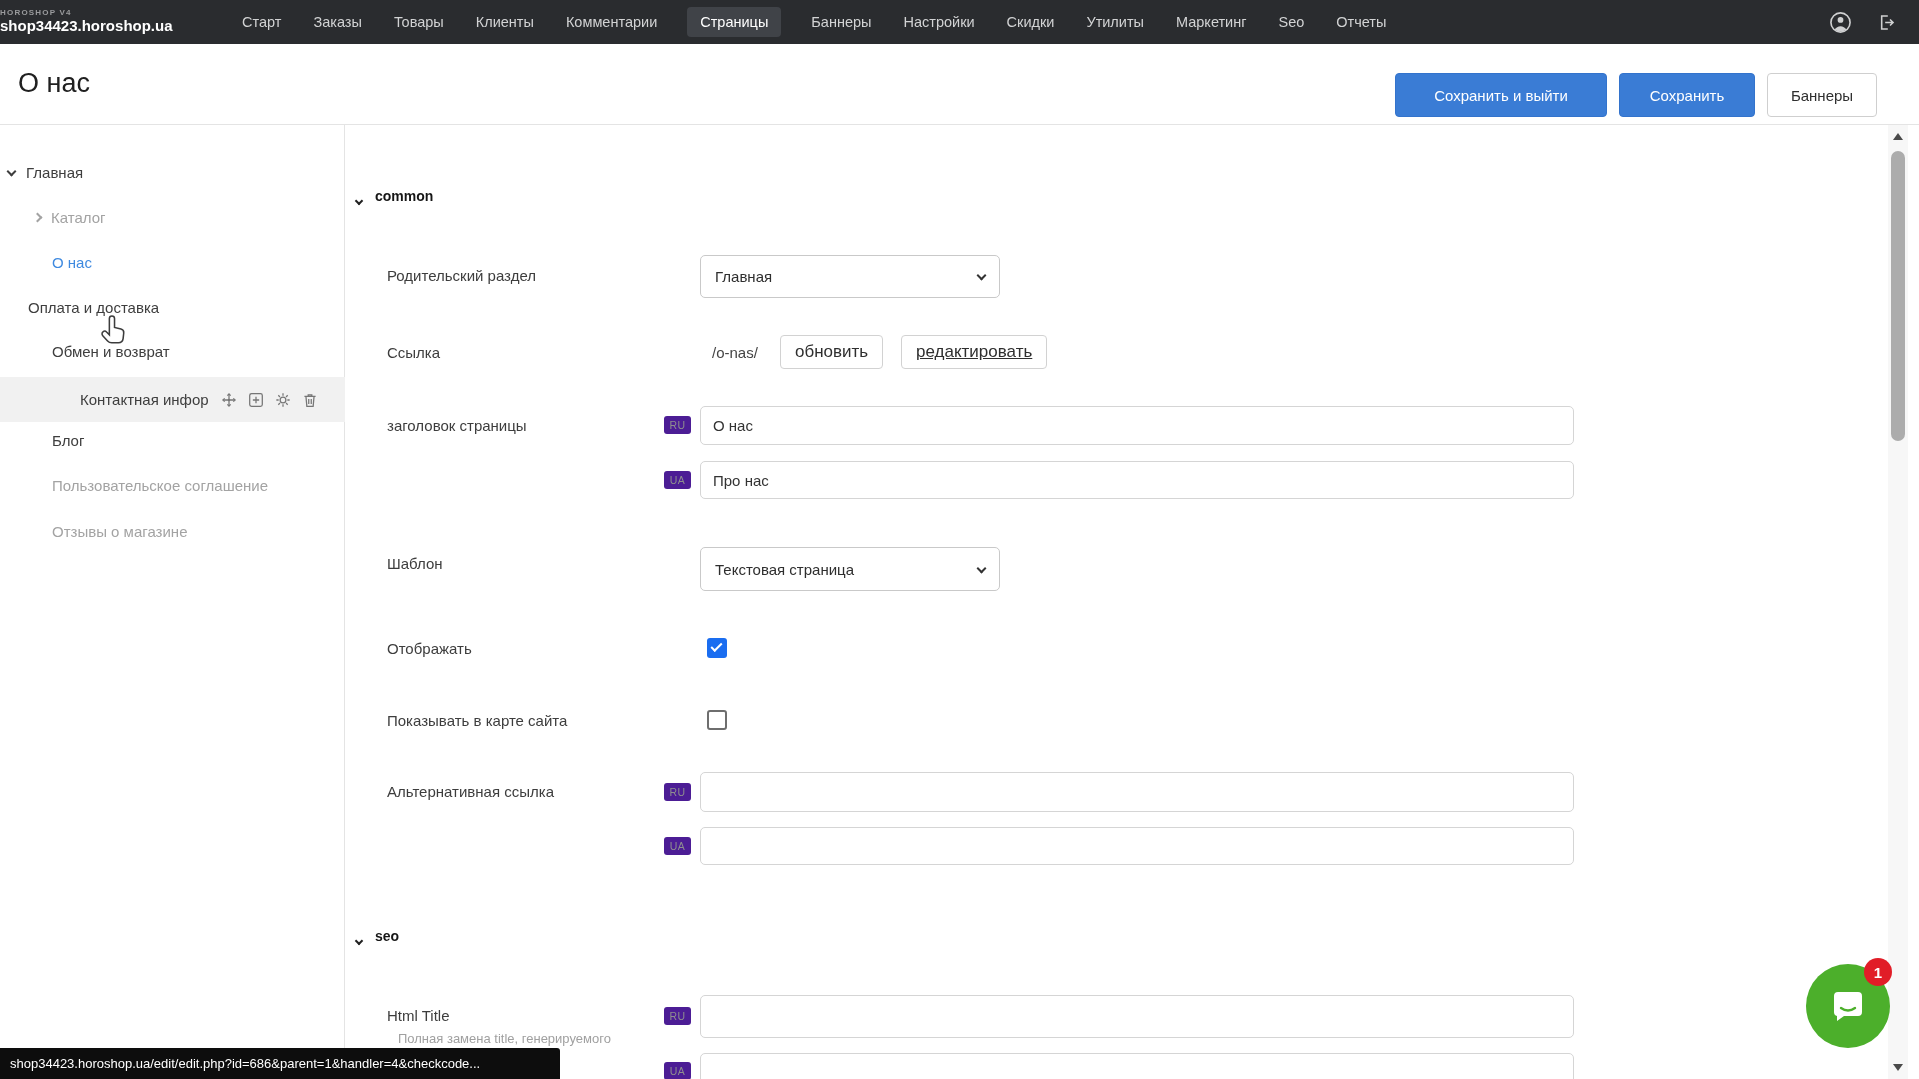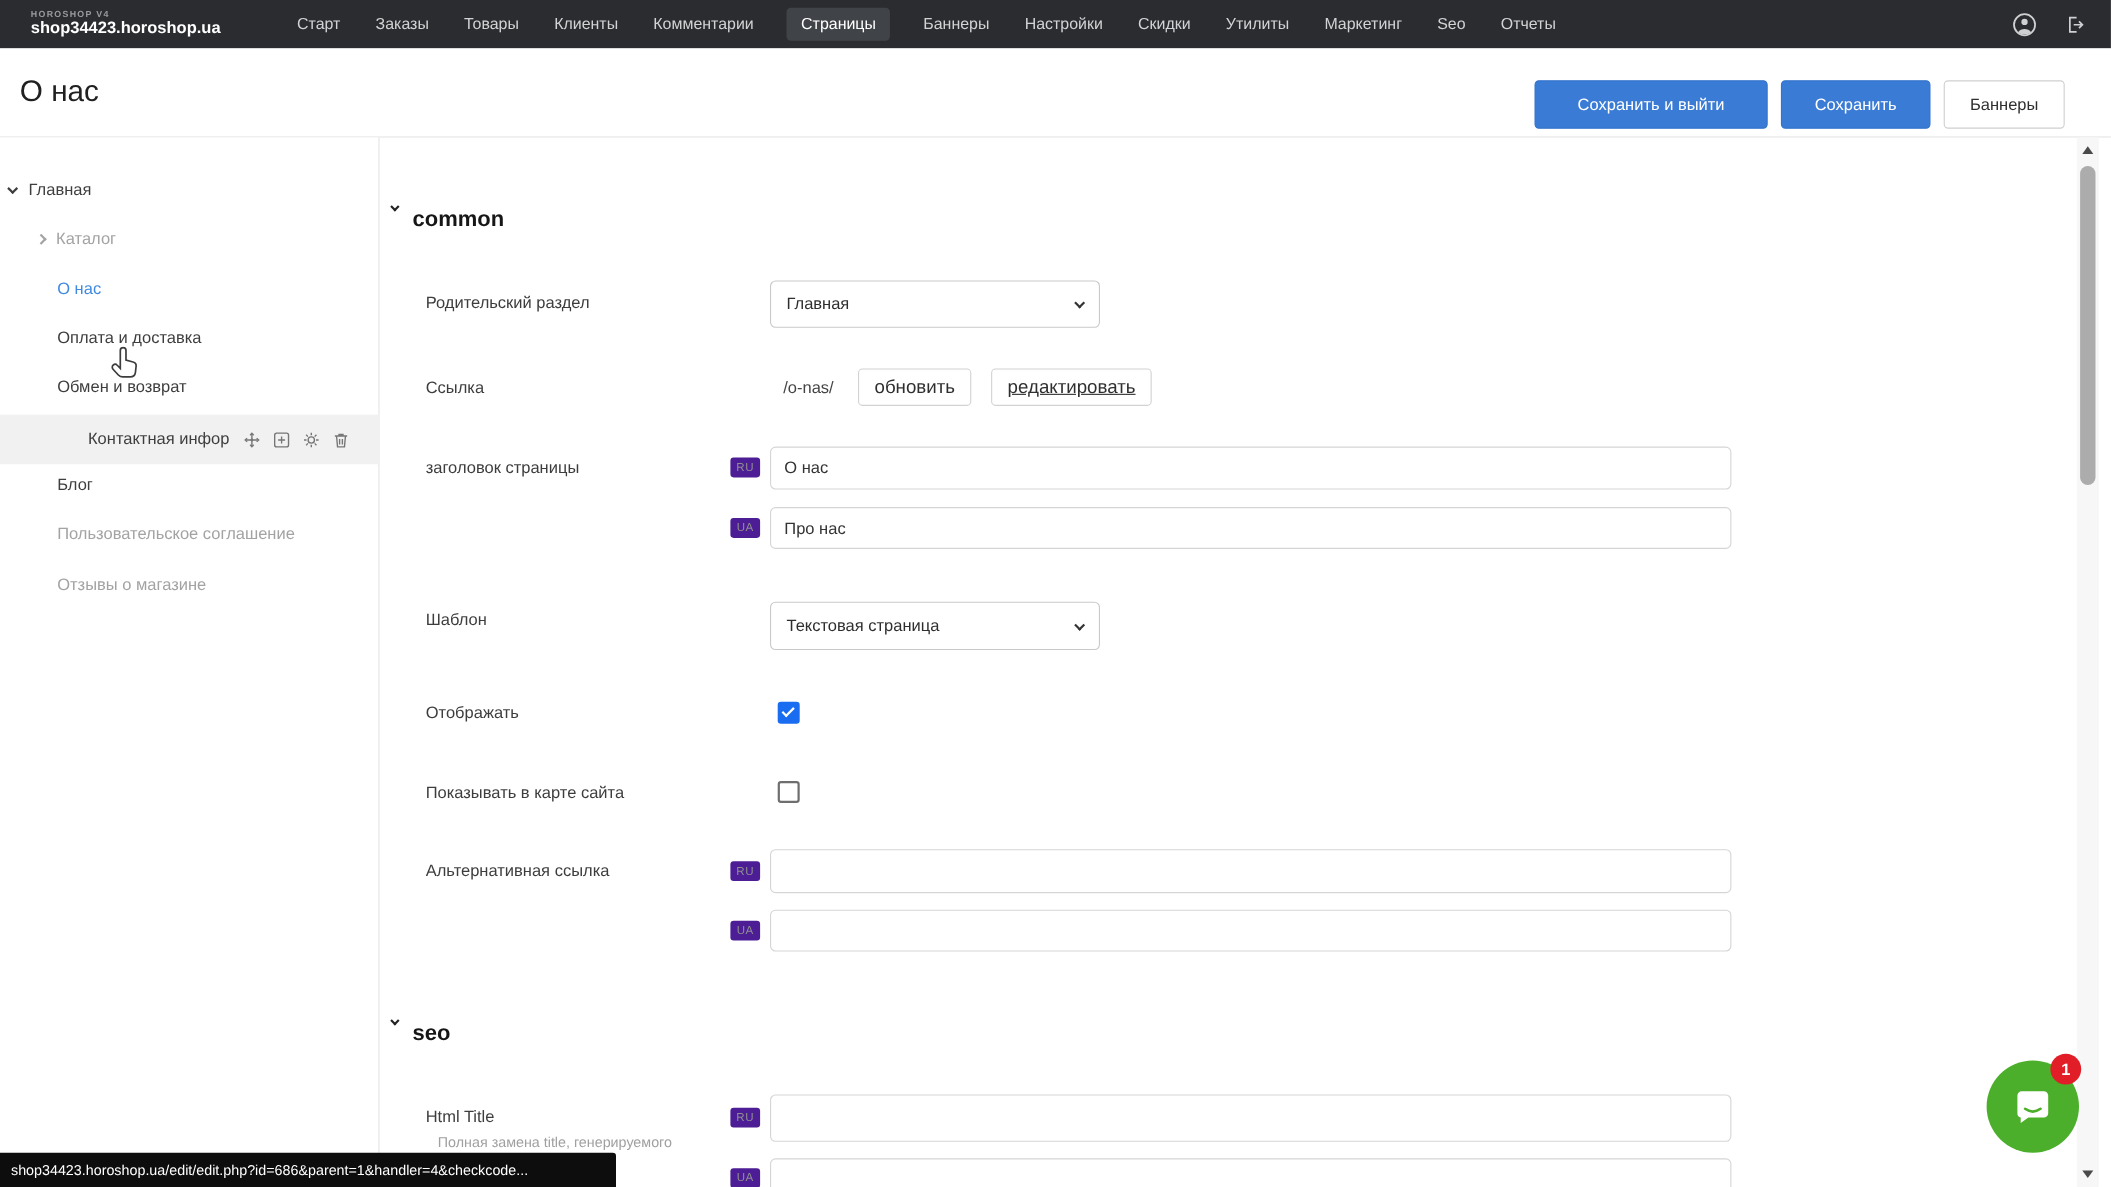--- a/index.html
+++ b/index.html
@@ -2,21 +2,21 @@
 <html><head>
 <meta charset="utf-8">
 <style>
   * { margin:0; padding:0; box-sizing:border-box; }
   html,body { width:1919px; height:1079px; overflow:hidden; background:#fff;
               font-family:"Liberation Sans","DejaVu Sans",sans-serif; }
 
   
   .topbar { position:absolute; top:0; left:0; width:1919px; height:44px;
             background:#2a2c2f; display:flex; align-items:center; }
-  .brand { margin-left:28px; width:200px; line-height:1.1; cursor:pointer; }
+  .brand { width:200px; line-height:1.1; cursor:pointer; }
   .brand-small { font-size:8px; letter-spacing:1.2px; color:#9a9b9d; font-weight:bold; }
   .brand-main  { font-size:15px; font-weight:bold; color:#ffffff; }
   .topnav { display:flex; align-items:center; gap:28px; margin-left:40px; }
   .topnav .nav-item { font-size:14.5px; color:#d2d3d4; cursor:pointer; padding:7px 2px; white-space:nowrap; }
   .topnav .nav-item.active { background:#404348; color:#fff; border-radius:4px; padding:7px 13px; }
   .topbar-right { margin-left:auto; margin-right:22px; display:flex; align-items:center; gap:24px; }
   .topbar-right svg { display:block; cursor:pointer; }
 
   
   .pagehead { position:absolute; top:44px; left:0; width:1919px; height:81px;
@@ -41,22 +41,22 @@
           border-right:2px solid currentColor; border-bottom:2px solid currentColor; }
   .chev.down  { transform:rotate(45deg); margin-top:-3px; }
   .chev.right { transform:rotate(-45deg); }
   .row-icons { display:flex; align-items:center; gap:9px; margin-left:11px; }
   .row-icons svg { display:block; cursor:pointer; }
   .hand-cursor { position:absolute; left:100px; top:315px; z-index:30; pointer-events:none; }
 
   
   .layer { position:absolute; top:0; left:0; width:1919px; height:1079px; pointer-events:none; }
   .layer > * { pointer-events:auto; }
-  .section-head { position:absolute; display:flex; align-items:flex-start; gap:13px;
-                  font-size:20px; font-weight:bold; color:#161616; cursor:pointer; }
+  .section-head { position:absolute; display:flex; align-items:flex-end; gap:13px;
+                  font-size:14px; font-weight:bold; color:#161616; cursor:pointer; }
   .section-head .chev { width:6px; height:6px; color:#222; }
   .f-label { position:absolute; font-size:15px; color:#3d3d3d; white-space:nowrap; }
   .f-hint  { position:absolute; font-size:13px; color:#a0a0a0; white-space:nowrap; }
   .select { position:absolute; width:300px; background:#fff; border:1px solid #c9c9c9;
             border-radius:5px; display:flex; align-items:center; justify-content:space-between;
             padding:0 14px; font-size:15px; color:#2e2e2e; cursor:pointer; }
   .select .chev { color:#333; margin-top:-2px; }
   .tinput { position:absolute; border:1px solid #d5d5d5; border-radius:5px; background:#fff;
             font-size:15px; color:#333; padding:0 12px; font-family:inherit; outline:none; }
   .lang-badge { position:absolute; width:27px; height:18px; background:#4c1d95; color:#8f8f8f;
@@ -145,21 +145,21 @@
     <span class="chev down"></span>
     <span class="lbl" style="margin-left:11px">Главная</span>
   </div>
   <div class="tree-item t-muted" style="top:70px; padding-left:34px;">
     <span class="chev right"></span>
     <span class="lbl" style="margin-left:10px">Каталог</span>
   </div>
   <div class="tree-item t-active" style="top:115px; padding-left:52px;">
     <span class="lbl">О нас</span>
   </div>
-  <div class="tree-item t-dark" style="top:160px; padding-left:52px;">
+  <div class="tree-item t-dark" style="top:160px; padding-left:28px;">
     <span class="lbl">Оплата и доставка</span>
   </div>
   <div class="tree-item t-dark" style="top:204px; padding-left:52px;">
     <span class="lbl">Обмен и возврат</span>
   </div>
   <div class="tree-item t-dark hovered" style="top:252px; padding-left:80px;">
     <span class="lbl">Контактная инфор</span>
     <span class="row-icons">
       <svg width="18" height="18" viewBox="0 0 20 20" fill="none" stroke="#767676" stroke-width="1.4">
         <path d="M10 4 v12 M4 10 h12"></path>

